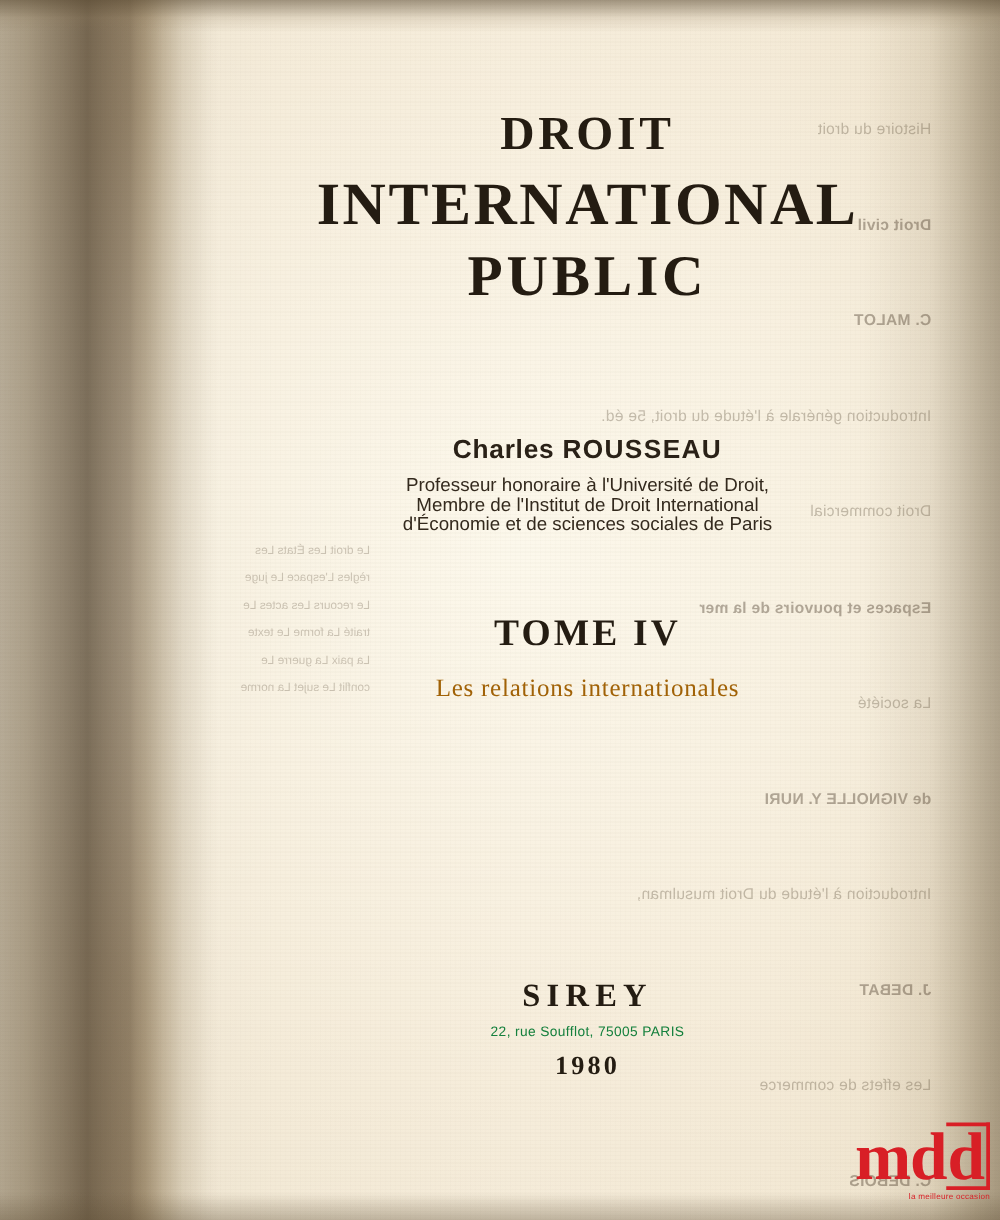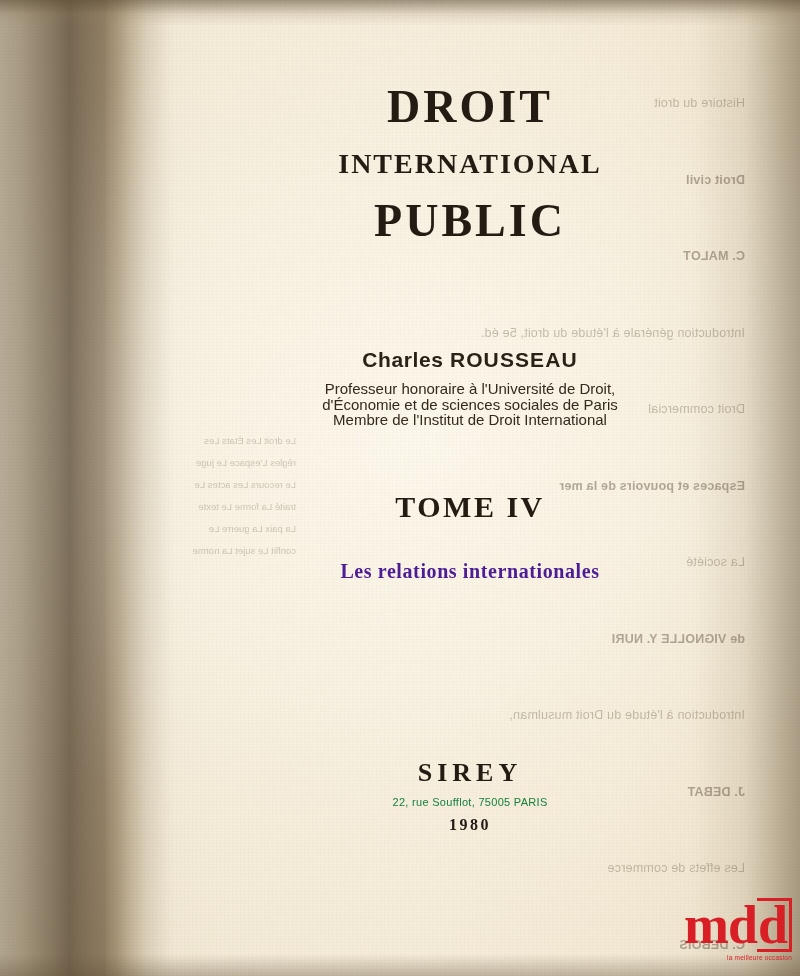--- a/index.html
+++ b/index.html
@@ -111,22 +111,22 @@
   .title-block {
     position: absolute;
     left: 0; top: 78px;
     width: 590px;
     text-align: center;
     color: #241c12;
     font-family: "Liberation Serif", serif;
     font-weight: bold;
     letter-spacing: 2px;
   }
-  .title-line-1 { font-size: 46px; line-height: 58px; letter-spacing: 3px; }
-  .title-line-2 { font-size: 28px; line-height: 56px; letter-spacing: 2px; }
+  .title-line-1 { font-size: 38px; line-height: 58px; letter-spacing: 3px; }
+  .title-line-2 { font-size: 48px; line-height: 56px; letter-spacing: 2px; }
   .title-line-3 { font-size: 46px; line-height: 58px; letter-spacing: 3px; }
 
   .author-block {
     position: absolute;
     left: 0; top: 348px;
     width: 590px;
     text-align: center;
     color: #2a2117;
   }
   .author-name {
@@ -149,52 +149,52 @@
     text-align: center;
     color: #241c12;
   }
   .volume-label {
     font-family: "Liberation Serif", serif;
     font-weight: bold;
     font-size: 30px;
     letter-spacing: 2.5px;
   }
   .volume-subtitle {
-    margin-top: 36px;
-    font-family: "Liberation Serif", serif;
-    font-weight: bold;
+    margin-top: 16px;
+    font-family: "Liberation Serif", serif;
+    font-weight: normal;
     font-size: 20px;
     letter-spacing: 0.6px;
-    color: #4c1d95;
+    color: #a16207;
   }
 
   .publisher-block {
     position: absolute;
-    left: 0; top: 758px;
+    left: 0; top: 782px;
     width: 590px;
     text-align: center;
     color: #241c12;
   }
   .publisher-name {
     font-family: "Liberation Serif", serif;
     font-weight: bold;
     font-size: 26px;
     letter-spacing: 5px;
   }
   .publisher-address {
     margin-top: 8px;
     font-size: 11px;
     font-weight: normal;
     letter-spacing: 0.3px;
     color: #15803d;
   }
   .publisher-year {
     margin-top: 8px;
     font-family: "Liberation Serif", serif;
-    font-size: 16px;
+    font-size: 21px;
     font-weight: bold;
     letter-spacing: 2.5px;
   }
 
   
   .watermark {
     position: absolute;
     right: 8px;
     bottom: 16px;
     width: 118px;
@@ -291,22 +291,22 @@
       <div class="title-line-3">PUBLIC</div>
     </div>
 
     <div class="author-block">
       <div class="author-name">
         <span>Charles</span>
         <span class="surname">ROUSSEAU</span>
       </div>
       <div class="author-affil">
         <div>Professeur honoraire à l'Université de Droit,</div>
+        <div>Membre de l'Institut de Droit International</div>
         <div>d'Économie et de sciences sociales de Paris</div>
-        <div>Membre de l'Institut de Droit International</div>
       </div>
     </div>
 
     <div class="volume-block">
       <div class="volume-label">TOME  IV</div>
       <div class="volume-subtitle">Les relations internationales</div>
     </div>
 
     <div class="publisher-block">
       <div class="publisher-name">SIREY</div>

